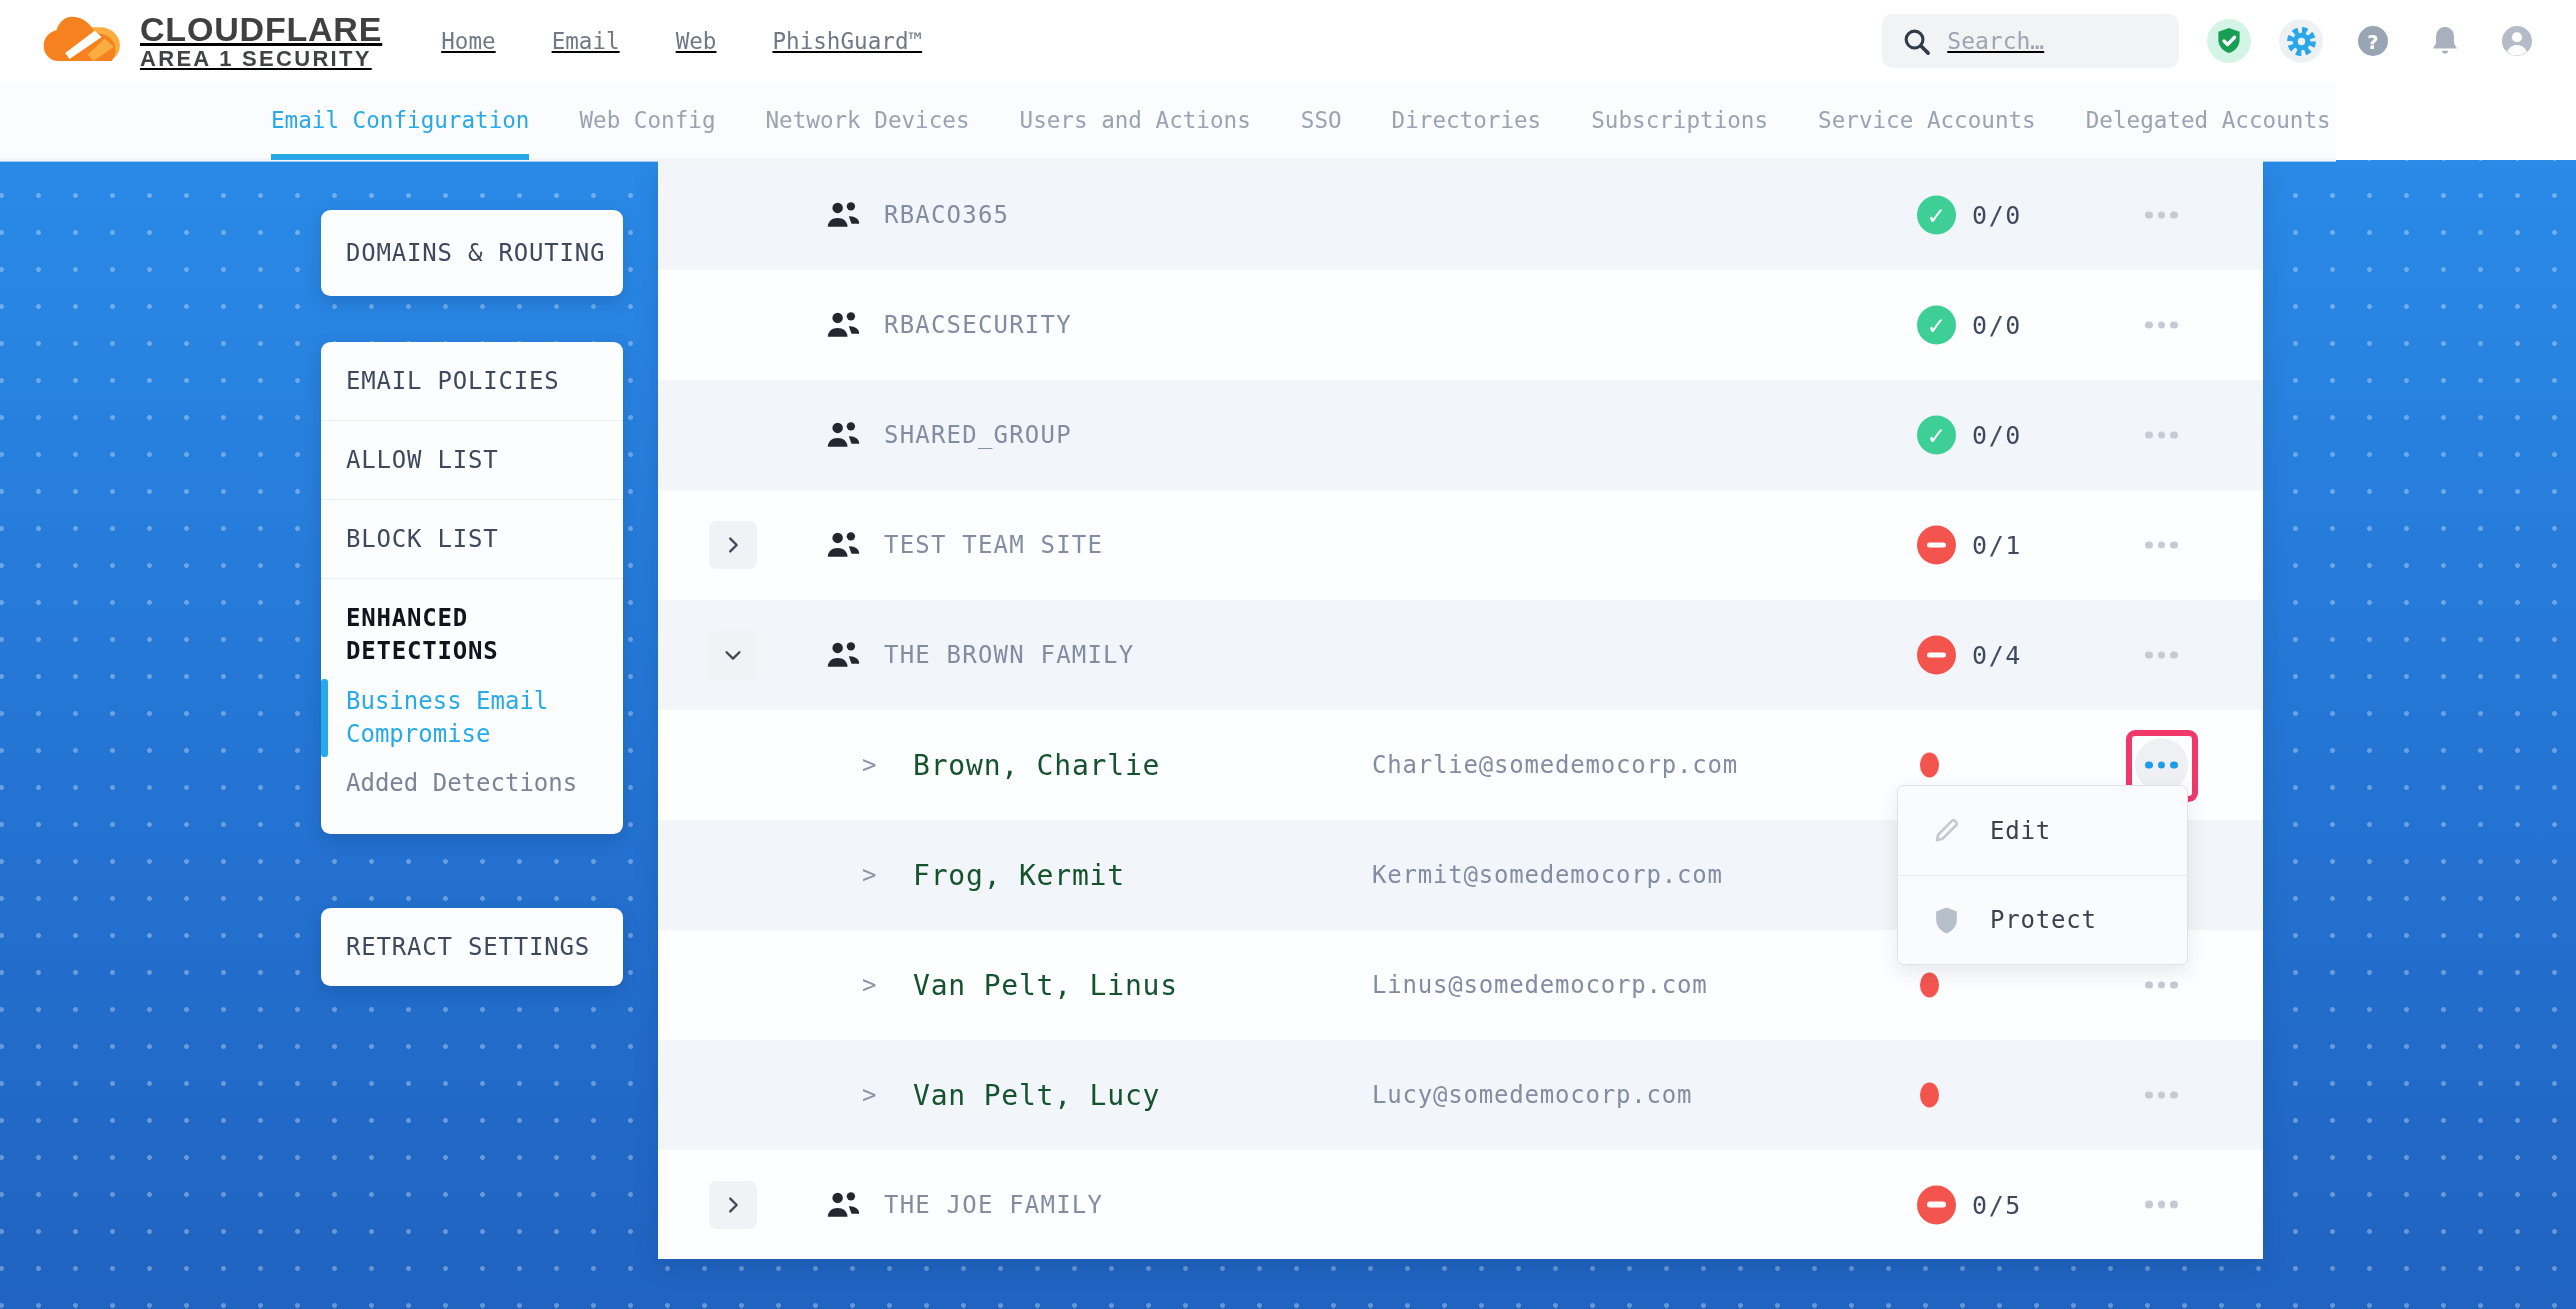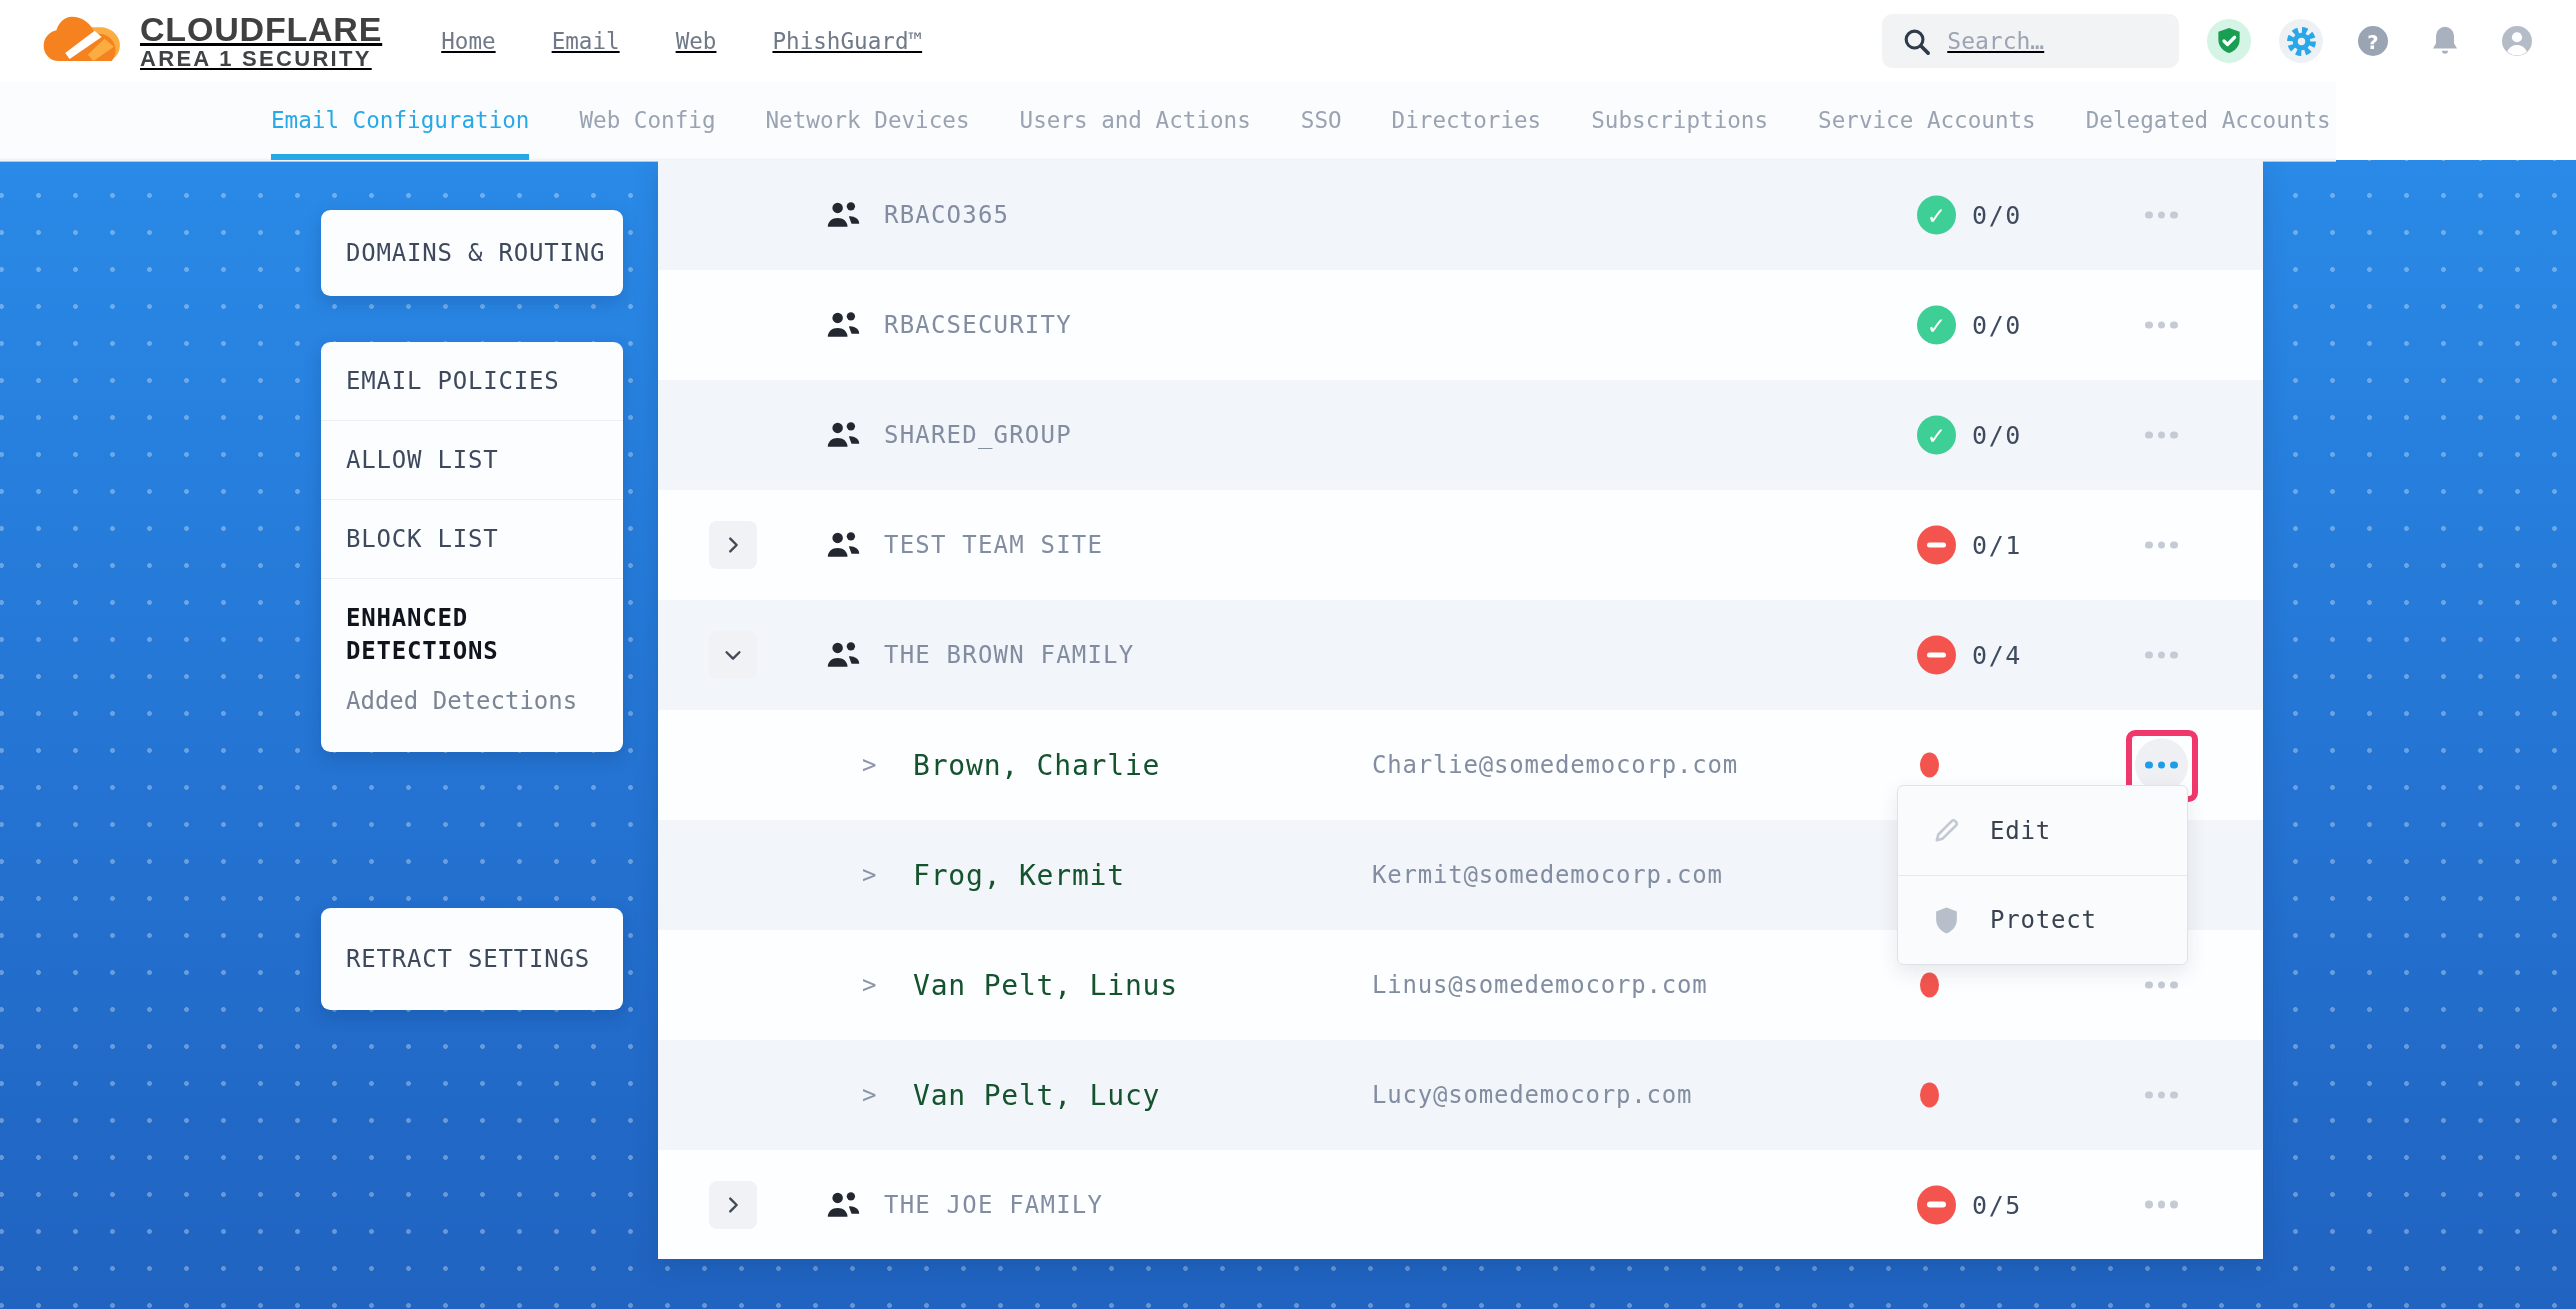--- a/index.html
+++ b/index.html
@@ -33,21 +33,21 @@
   
   .bg { position:absolute; left:0; top:160px; width:2576px; height:1149px; background:linear-gradient(180deg,#2a8ae7 0%, #2473d2 55%, #2063c0 100%); z-index:1; }
   .bg::before { content:""; position:absolute; inset:0;
     background-image:radial-gradient(rgba(255,255,255,0.32) 2.1px, rgba(255,255,255,0) 2.7px);
     background-size:37px 37px; background-position:20px 17px; }
 
   
   .card { position:absolute; width:302px; background:#fbfdfe; border-radius:9.3px; box-shadow:0 6.2px 17px rgba(12,45,96,.20); z-index:10; }
   .card-1 { left:321px; top:210px; height:86px; display:flex; align-items:center; }
   .card-2 { left:321px; top:342px; }
-  .card-3 { left:321px; top:908px; height:102px; display:flex; align-items:center; }
+  .card-3 { left:321px; top:908px; height:78px; display:flex; align-items:center; }
   .side-item { font-size:24px; color:#3e495e; letter-spacing:0.8px; padding:0 0 0 25px; cursor:pointer; }
   .menu-row { height:79px; display:flex; align-items:center; border-bottom:1.6px solid #eceff2; }
   .menu-row:last-child { border-bottom:none; }
   .section-head { font-size:24px; font-weight:bold; color:#10141c; letter-spacing:0.8px; line-height:33px; padding:23px 23px 9.3px 25px; }
   .sub-item { position:relative; font-size:24px; line-height:33px; padding:7.8px 23px 7.8px 25px; cursor:pointer; }
   .sub-item.active { color:#28a9e8; }
   .sub-item.active .active-bar { position:absolute; left:0; top:1.6px; bottom:1.6px; width:7px; background:#28a9e8; border-radius:3.1px; }
   .sub-item.plain { color:#7b8595; padding-bottom:34px; }
 
   
@@ -170,20 +170,24 @@
   <div class="menu-row">
     <span class="side-item">EMAIL POLICIES</span>
   </div>
   <div class="menu-row">
     <span class="side-item">ALLOW LIST</span>
   </div>
   <div class="menu-row">
     <span class="side-item">BLOCK LIST</span>
   </div>
   <div class="section-head">ENHANCED DETECTIONS</div>
+  <div class="sub-item active">
+    <span class="active-bar"></span>
+    <span>Business Email Compromise</span>
+  </div>
   <div class="sub-item plain">
     <span>Added Detections</span>
   </div>
 </div>
 
 <div class="card card-3">
   <span class="side-item">RETRACT SETTINGS</span>
 </div>
 
 <div class="panel" id="panel">

